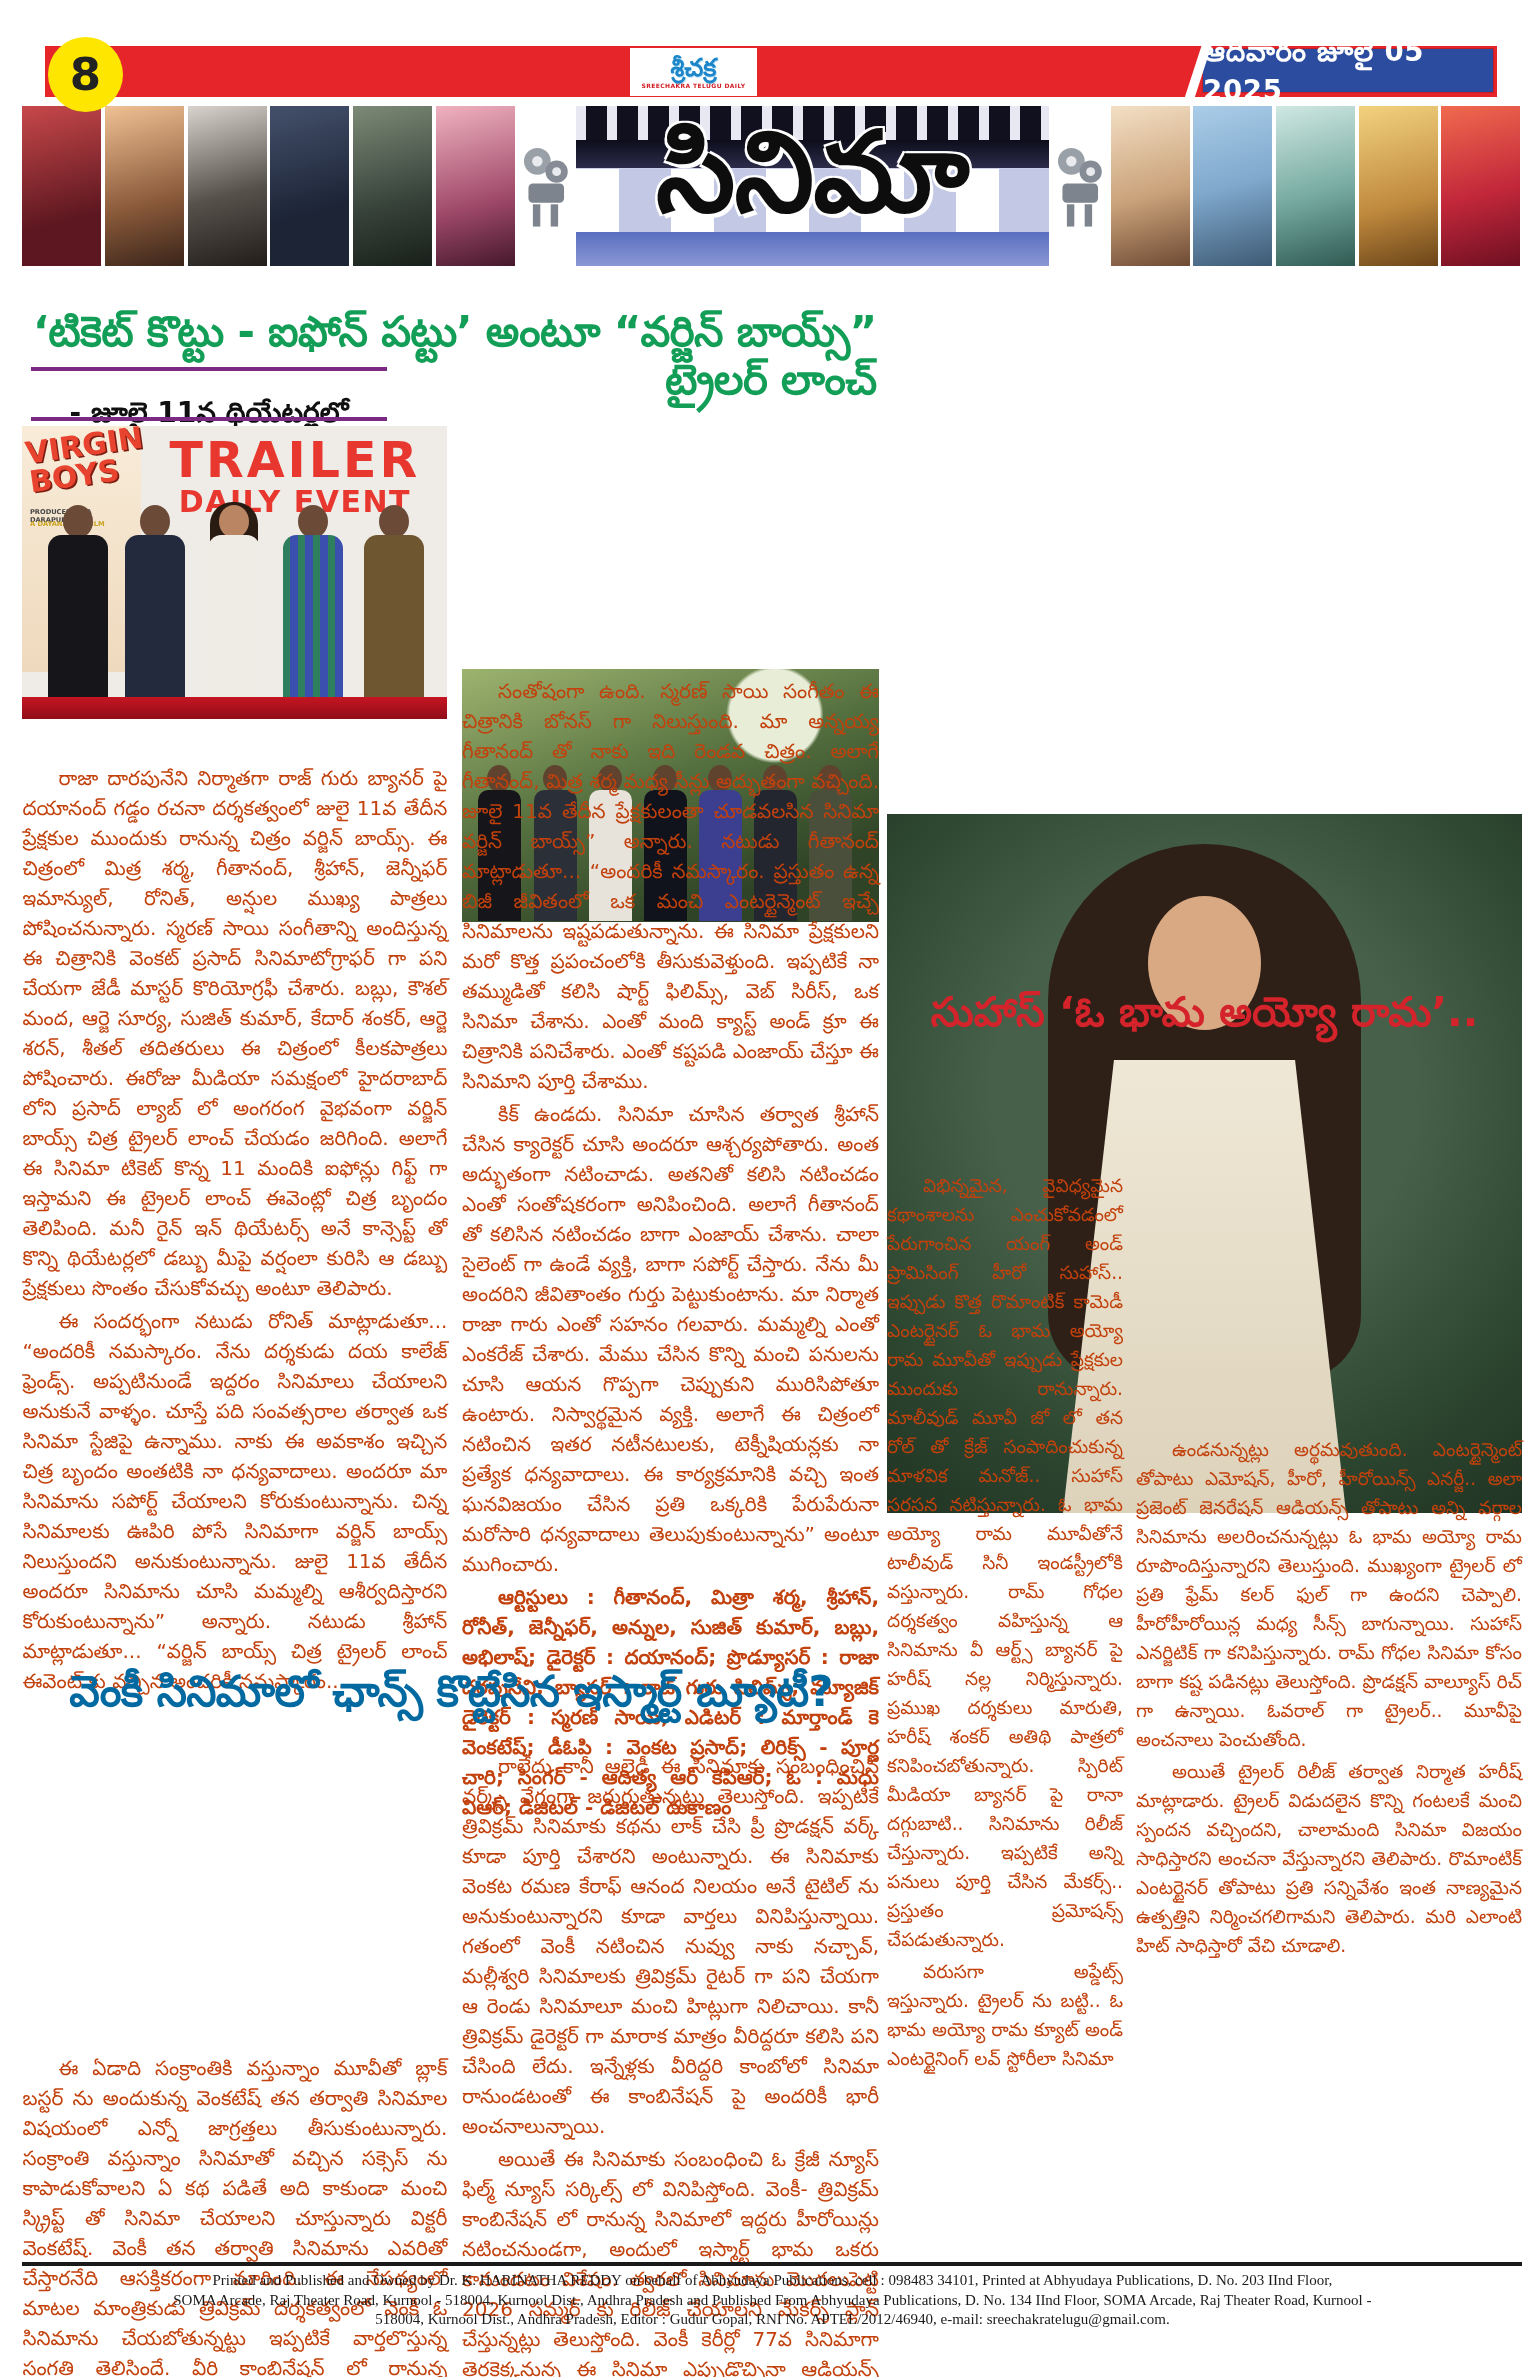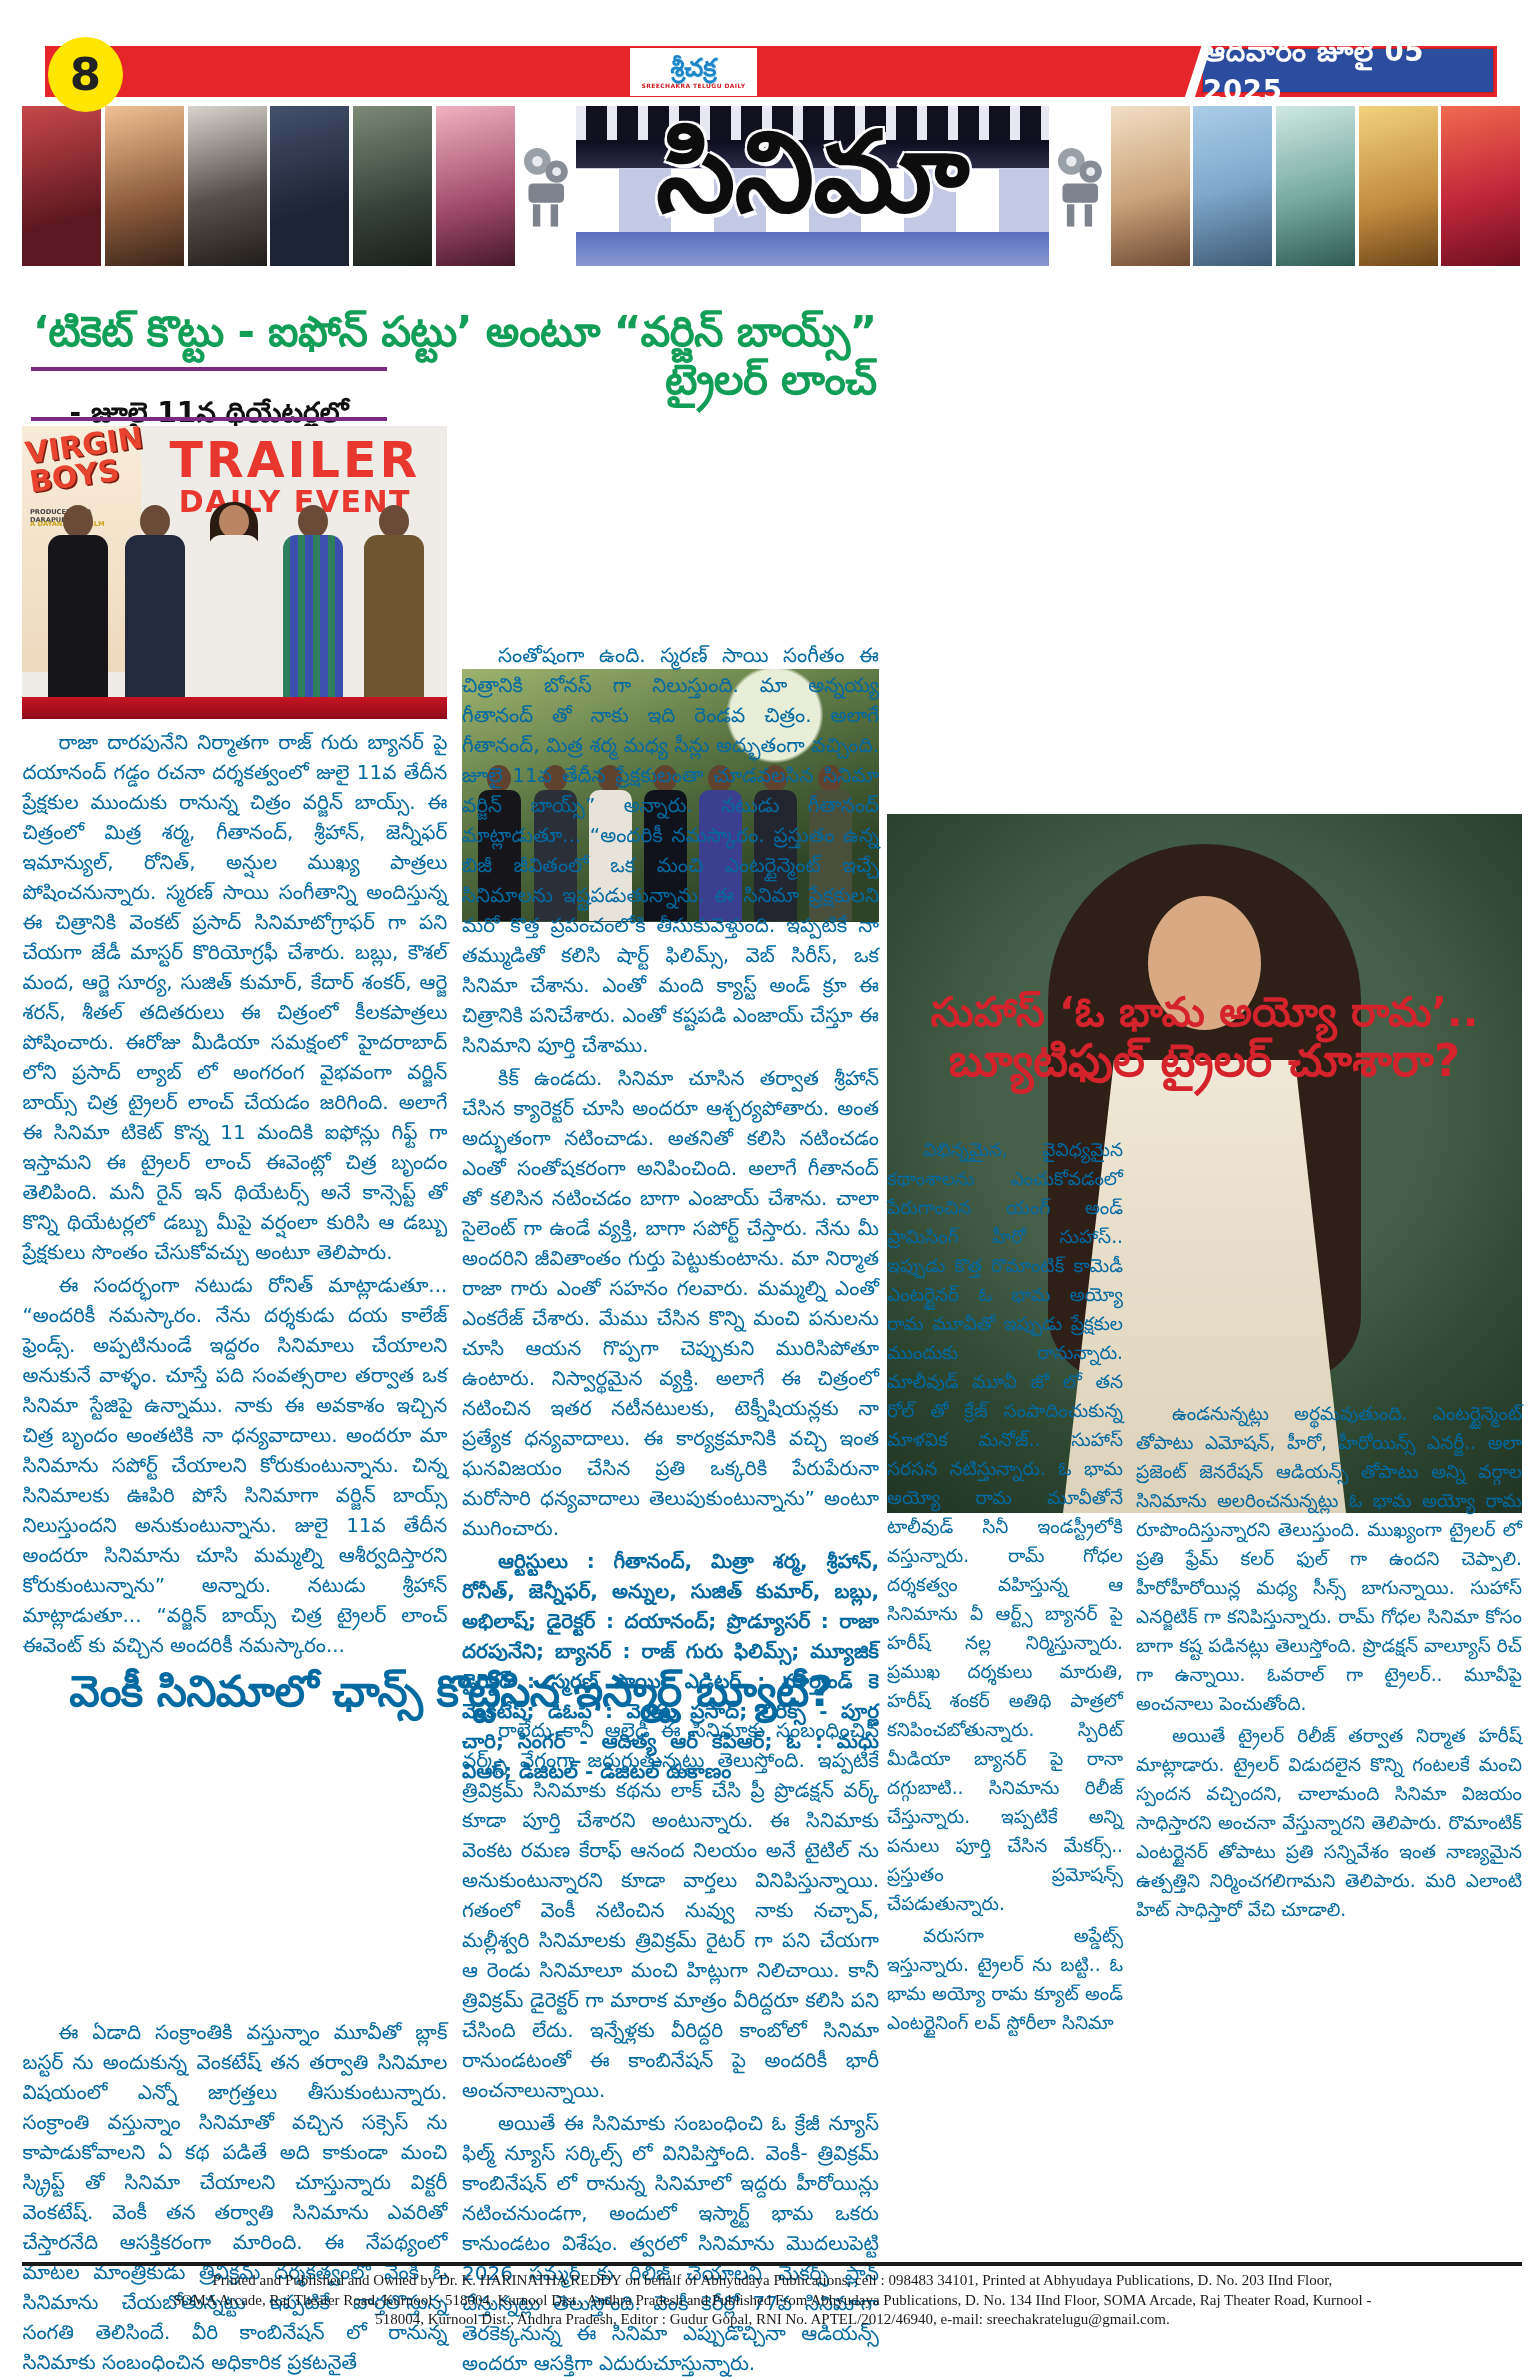--- a/index.html
+++ b/index.html
@@ -88,21 +88,21 @@
   .gfig .head{position:absolute;left:12px;top:0;width:24px;height:27px;border-radius:50%;background:#5f432f;}
   .gfig .body{position:absolute;left:3px;top:25px;width:43px;height:131px;border-radius:10.4px 10.4px 0 0;}
   .g1{left:13.4px;}  .g1 .body{background:#15151a;}
   .g2{left:69px;}  .g2 .body{background:#2b2f38;}
   .g3{left:124px;} .g3 .body{background:#e7e3da;}
   .g4{left:179px;} .g4 .body{background:#10131c;}
   .g5{left:234px;} .g5 .body{background:#3c3f8f;}
   .g6{left:289px;} .g6 .body{background:#23262e;}
   .g7{left:344px;} .g7 .body{background:#494f3a;}
 
-  .body-col{font-size:20px;line-height:30px;text-align:justify;color:#0369a1;}
+  .body-col{font-size:20px;line-height:30px;text-align:justify;color:#c2410c;margin-top:36px;}
   .body-col p{margin:0 0 3px 0;text-indent:36px;}
   .main-col1{left:22.4px;top:727px;width:425px;height:895px;}
   .main-col2{left:462px;top:640px;width:417px;height:984px;}
   .credits{font-weight:bold;}
 
   
   .actress-photo{left:887px;top:268px;width:635px;height:699px;
     background:radial-gradient(circle at 50% 40%,#47604a 0 40%,#2c452f 75%,#203423);}
   .ap-hair{position:absolute;left:161px;top:30px;width:313px;height:537px;border-radius:157px 157px 67px 67px;background:#2e2017;}
   .ap-face{position:absolute;left:261px;top:82px;width:113px;height:134px;border-radius:50%;background:#d9a983;}
@@ -272,21 +272,20 @@
 
 <section>
   <figure class="abs photo actress-photo">
     <div class="ap-hair"></div>
     <div class="ap-face"></div>
     <div class="ap-body"></div>
   </figure>
 
   <h1 class="abs headline-red">
     <span class="l1">సుహాస్ ‘ఓ భామ అయ్యో రామ’..</span>
-    <span class="l2">బ్యూటిఫుల్ ట్రైలర్ చూశారా?</span>
   </h1>
 
   <div class="abs body-col suhas-col1">
     <p>విభిన్నమైన, వైవిధ్యమైన కథాంశాలను ఎంచుకోవడంలో పేరుగాంచిన యంగ్ అండ్ ప్రామిసింగ్ హీరో సుహాస్.. ఇప్పుడు కొత్త రొమాంటిక్ కామెడీ ఎంటర్టైనర్ ఓ భామ అయ్యో రామ మూవీతో ఇప్పుడు ప్రేక్షకుల ముందుకు రానున్నారు. మాలీవుడ్ మూవీ జో లో తన రోల్ తో క్రేజ్ సంపాదించుకున్న మాళవిక మనోజ్.. సుహాస్ సరసన నటిస్తున్నారు. ఓ భామ అయ్యో రామ మూవీతోనే టాలీవుడ్ సినీ ఇండస్ట్రీలోకి వస్తున్నారు. రామ్ గోధల దర్శకత్వం వహిస్తున్న ఆ సినిమాను వీ ఆర్ట్స్ బ్యానర్ పై హరీష్ నల్ల నిర్మిస్తున్నారు. ప్రముఖ దర్శకులు మారుతి, హరీష్ శంకర్ అతిథి పాత్రలో కనిపించబోతున్నారు. స్పిరిట్ మీడియా బ్యానర్ పై రానా దగ్గుబాటి.. సినిమాను రిలీజ్ చేస్తున్నారు. ఇప్పటికే అన్ని పనులు పూర్తి చేసిన మేకర్స్.. ప్రస్తుతం ప్రమోషన్స్ చేపడుతున్నారు.</p>
     <p>వరుసగా అప్డేట్స్ ఇస్తున్నారు. ట్రైలర్ ను బట్టి.. ఓ భామ అయ్యో రామ క్యూట్ అండ్ ఎంటర్టైనింగ్ లవ్ స్టోరీలా సినిమా</p>
   </div>
 
   <div class="abs body-col suhas-col2">
     <p>ఉండనున్నట్లు అర్థమవుతుంది. ఎంటర్టైన్మెంట్ తోపాటు ఎమోషన్, హీరో, హీరోయిన్స్ ఎనర్జీ.. అలా ప్రజెంట్ జెనరేషన్ ఆడియన్స్ తోపాటు అన్ని వర్గాల సినిమాను అలరించనున్నట్లు ఓ భామ అయ్యో రామ రూపొందిస్తున్నారని తెలుస్తుంది. ముఖ్యంగా ట్రైలర్ లో ప్రతి ఫ్రేమ్ కలర్ ఫుల్ గా ఉందని చెప్పాలి. హీరోహీరోయిన్ల మధ్య సీన్స్ బాగున్నాయి. సుహాస్ ఎనర్జిటిక్ గా కనిపిస్తున్నారు. రామ్ గోధల సినిమా కోసం బాగా కష్ట పడినట్లు తెలుస్తోంది. ప్రొడక్షన్ వాల్యూస్ రిచ్ గా ఉన్నాయి. ఓవరాల్ గా ట్రైలర్.. మూవీపై అంచనాలు పెంచుతోంది.</p>
     <p>అయితే ట్రైలర్ రిలీజ్ తర్వాత నిర్మాత హరీష్ మాట్లాడారు. ట్రైలర్ విడుదలైన కొన్ని గంటలకే మంచి స్పందన వచ్చిందని, చాలామంది సినిమా విజయం సాధిస్తారని అంచనా వేస్తున్నారని తెలిపారు. రొమాంటిక్ ఎంటర్టైనర్ తోపాటు ప్రతి సన్నివేశం ఇంత నాణ్యమైన ఉత్పత్తిని నిర్మించగలిగామని తెలిపారు. మరి ఎలాంటి హిట్ సాధిస్తారో వేచి చూడాలి.</p>

